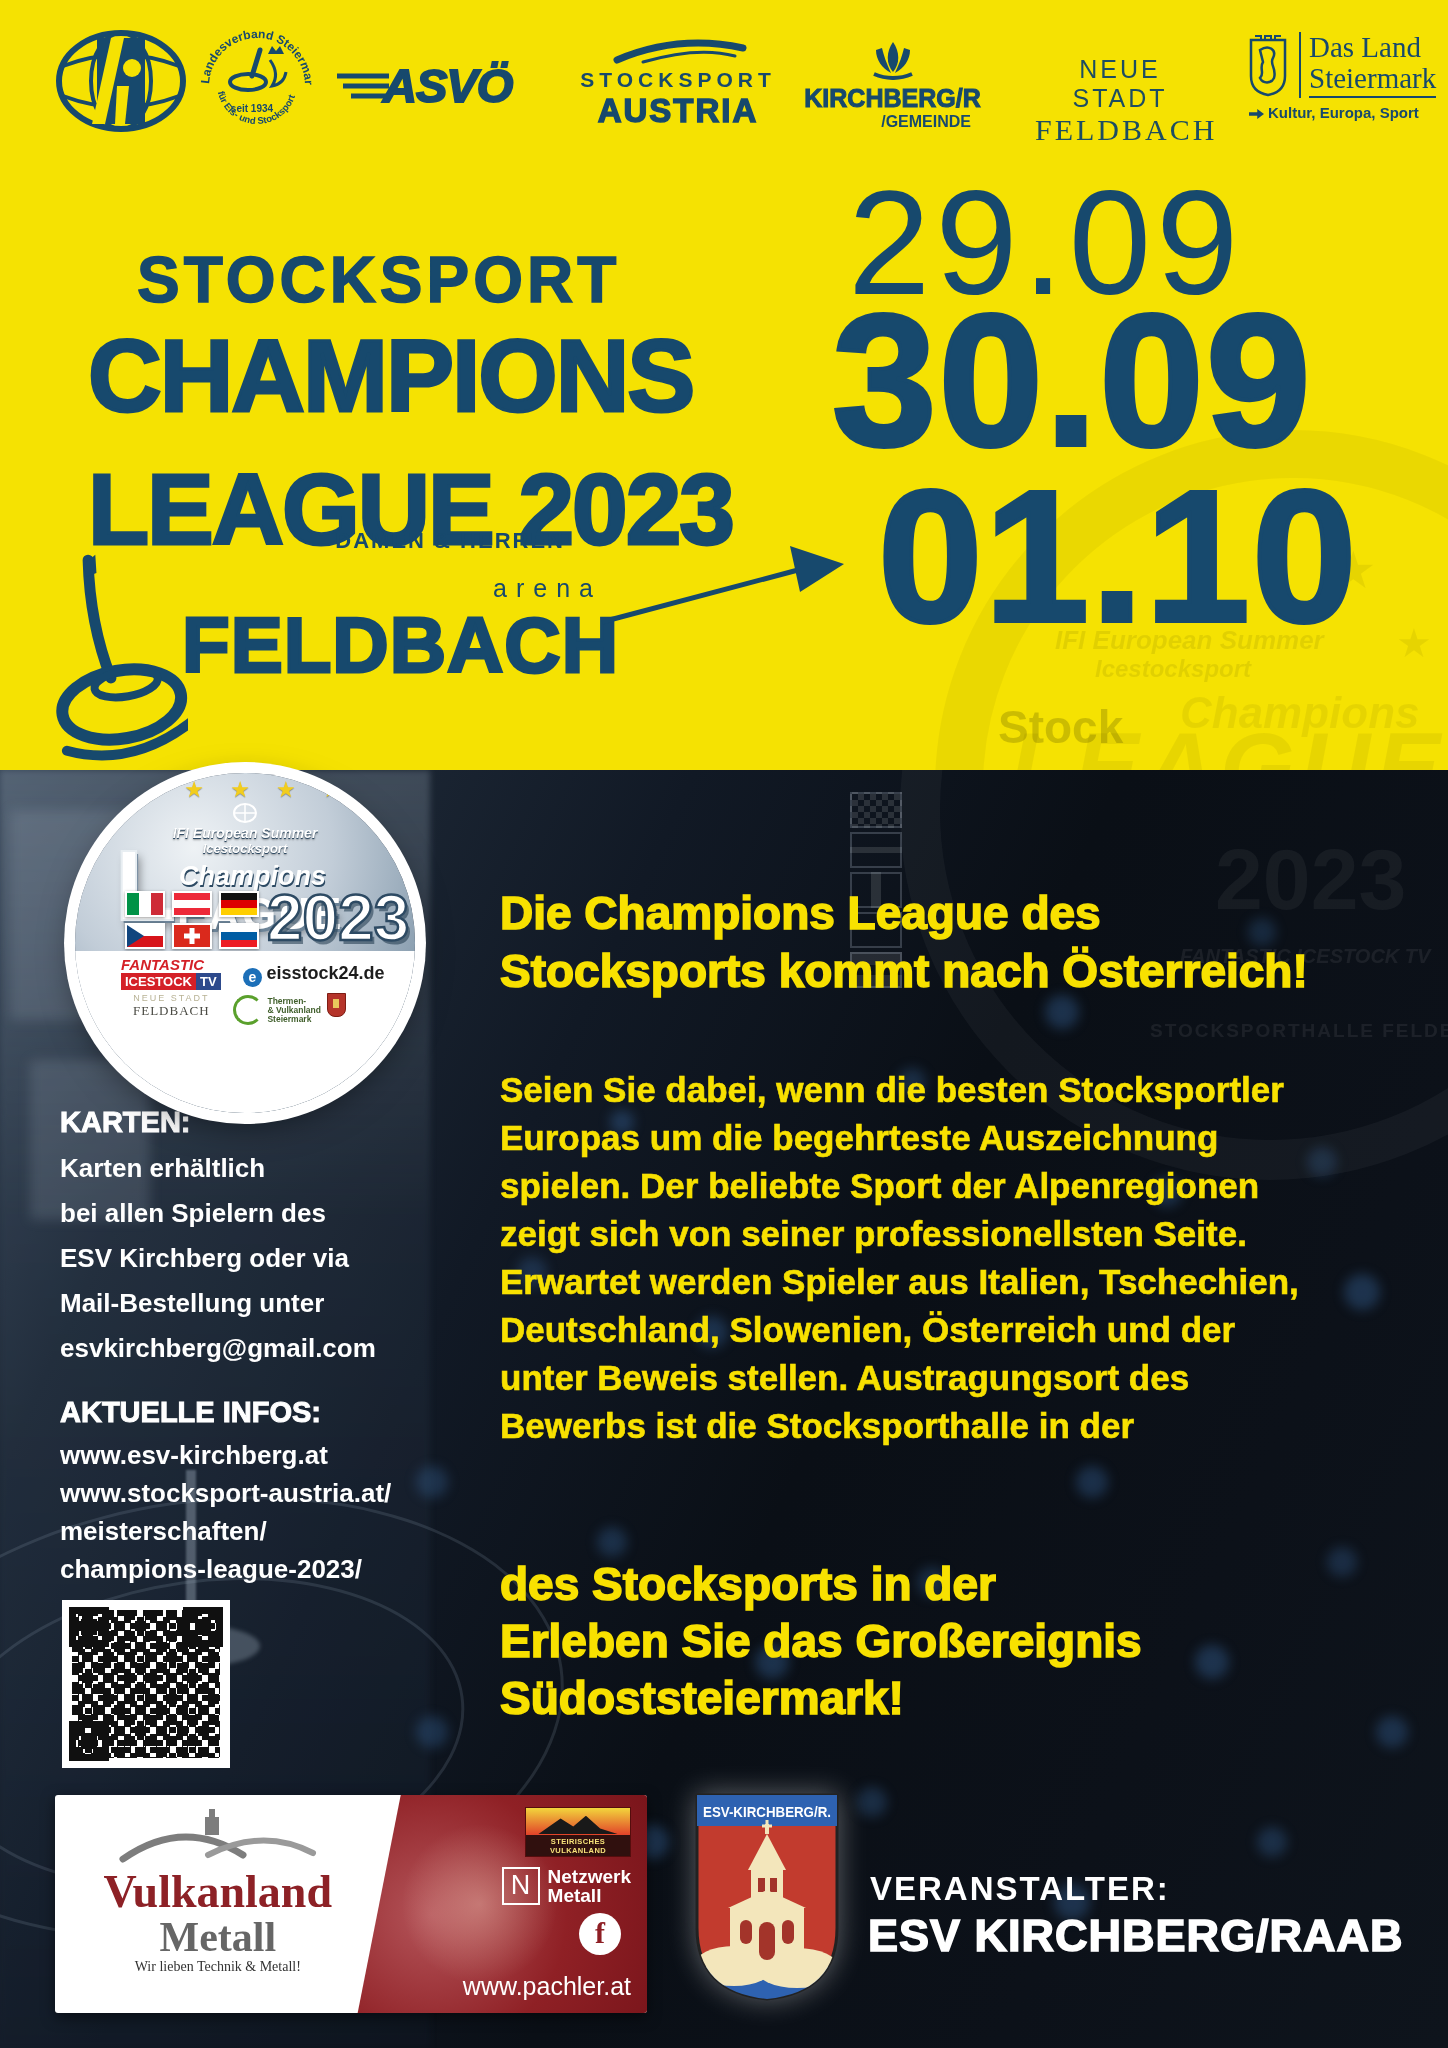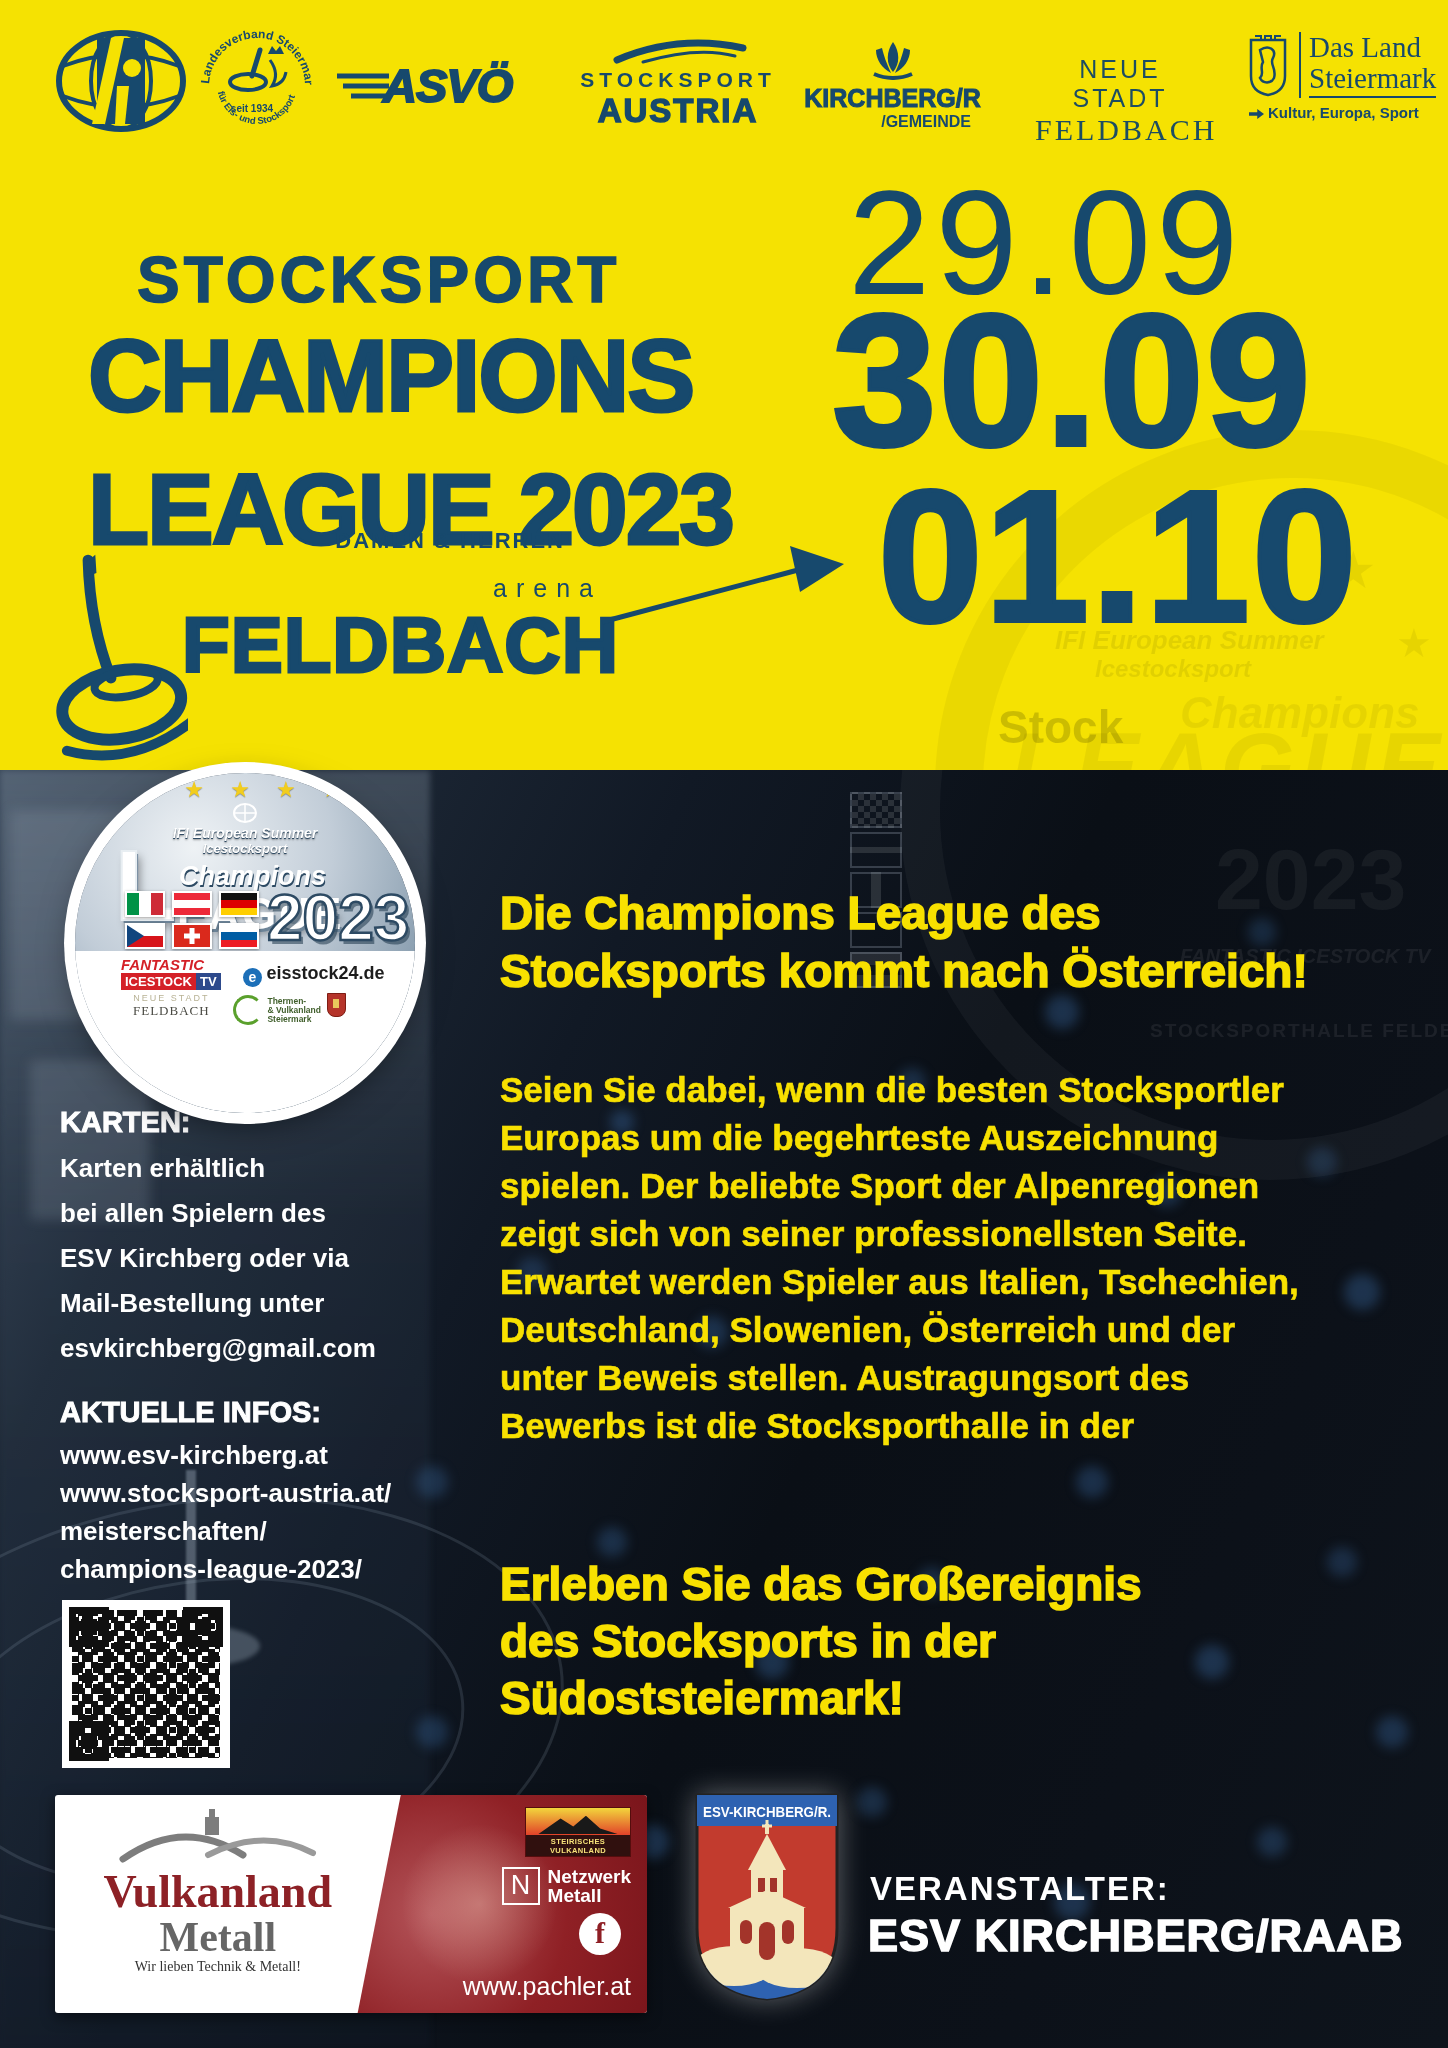--- a/index.html
+++ b/index.html
@@ -322,22 +322,22 @@
       <div class="yl bodyline" style="line-height:48px;">Europas um die begehrteste Auszeichnung</div>
       <div class="yl bodyline" style="line-height:48px;">spielen. Der beliebte Sport der Alpenregionen</div>
       <div class="yl bodyline" style="line-height:48px;">zeigt sich von seiner professionellsten Seite.</div>
       <div class="yl bodyline" style="line-height:48px;">Erwartet werden Spieler aus Italien, Tschechien,</div>
       <div class="yl bodyline" style="line-height:48px;">Deutschland, Slowenien, Österreich und der</div>
       <div class="yl bodyline" style="line-height:48px;">unter Beweis stellen. Austragungsort des</div>
       <div class="yl bodyline" style="line-height:48px;">Bewerbs ist die Stocksporthalle in der</div>
     </div>
 
     <div class="abs" style="left:500px;top:786px;">
+      <div class="yl closing" style="line-height:57px;">des Stocksports in der</div>
       <div class="yl closing" style="line-height:57px;">Erleben Sie das Großereignis</div>
-      <div class="yl closing" style="line-height:57px;">des Stocksports in der</div>
       <div class="yl closing" style="line-height:57px;">Südoststeiermark!</div>
     </div>
 
     <div class="abs wcol col-h" style="left:60px;top:336px;">KARTEN:</div>
     <div class="abs" style="left:60px;top:376px;">
       <div class="wcol col-l" style="line-height:45px;">Karten erhältlich</div>
       <div class="wcol col-l" style="line-height:45px;">bei allen Spielern des</div>
       <div class="wcol col-l" style="line-height:45px;">ESV Kirchberg oder via</div>
       <div class="wcol col-l" style="line-height:45px;">Mail-Bestellung unter</div>
       <div class="wcol col-l" style="line-height:45px;">esvkirchberg@gmail.com</div>

